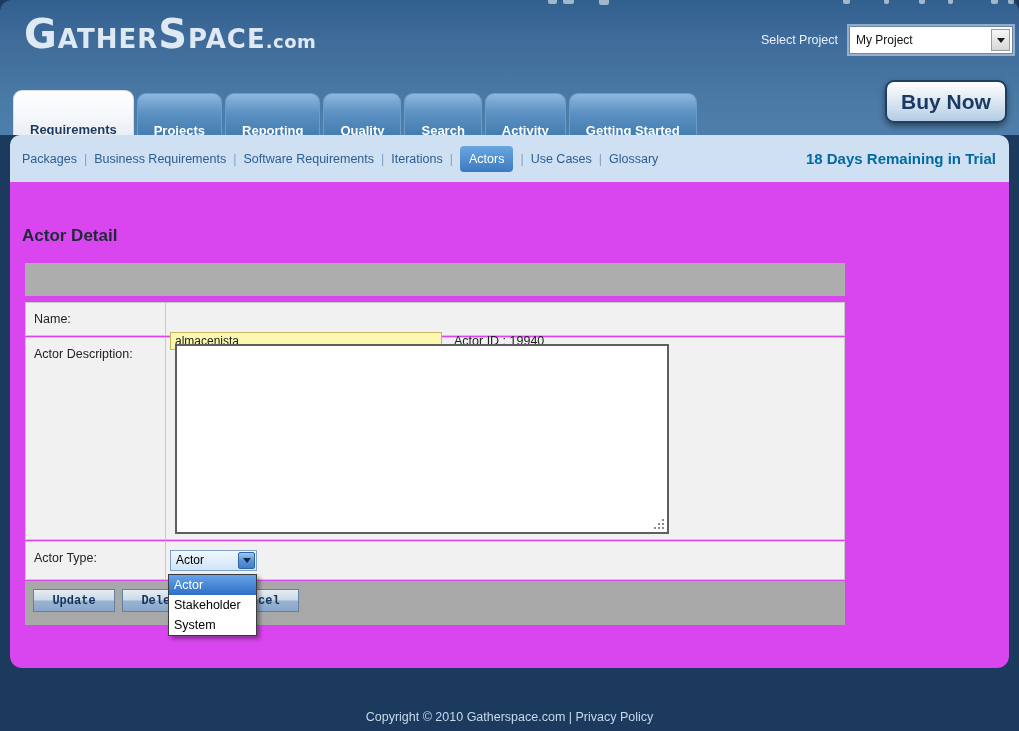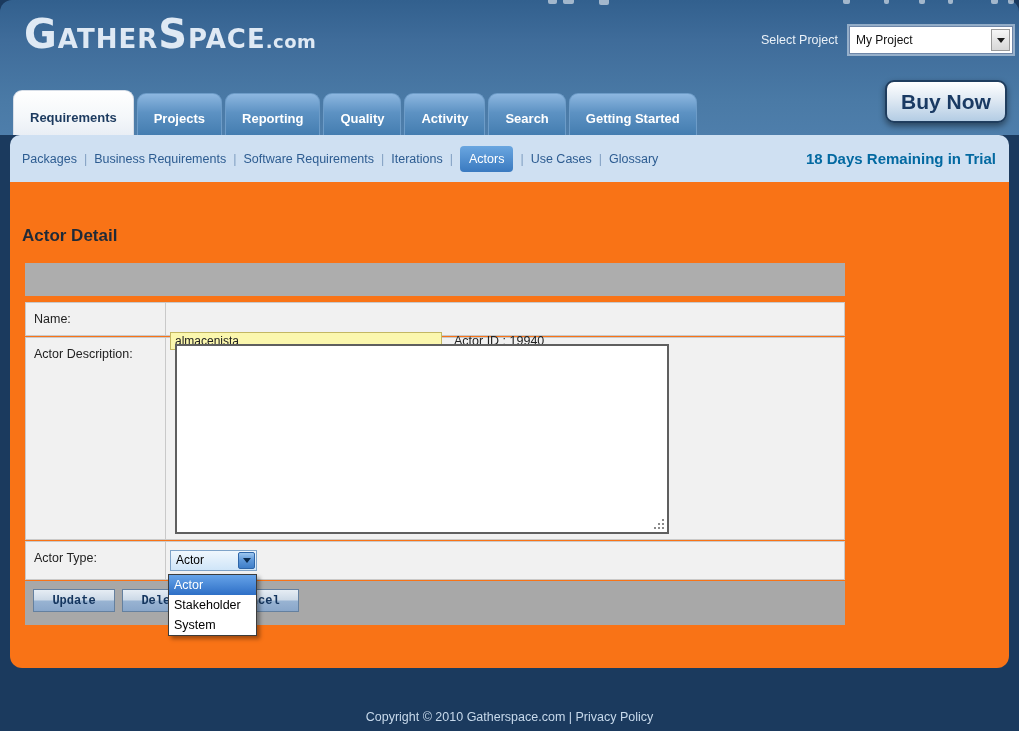--- a/index.html
+++ b/index.html
@@ -27,21 +27,21 @@
   .picker { position:absolute; right:6px; top:26px; display:flex; align-items:center; gap:11px; }
   .picker-label { color:#eaf1f8; font-size:12.5px; }
   .select-box { position:relative; width:162px; height:26px; background:#fff; border:1px solid #6e86a8; box-shadow:0 0 0 2px rgba(235,242,250,0.5); cursor:pointer; }
   .select-box .value { font-size:12px; color:#111; line-height:26px; padding-left:6px; }
   .win-arrow-btn { position:absolute; top:2px; right:2px; bottom:2px; width:19px;
     background:linear-gradient(180deg,#f6f6f6,#d7d7d7); border:1px solid #9a9a9a;
     display:flex; align-items:center; justify-content:center; box-sizing:border-box; }
   .tri-dark { width:0; height:0; border-left:4px solid transparent; border-right:4px solid transparent; border-top:5px solid #1a1a1a; }
 
   .tabs { position:absolute; left:13px; bottom:0; display:flex; align-items:flex-end; gap:3px; }
-  .tab { height:42px; line-height:42px; padding:4px 16px; border-radius:9px 9px 0 0;
+  .tab { height:42px; line-height:42px; padding:16px 16px; border-radius:9px 9px 0 0;
     background:linear-gradient(180deg,#8db7e0 0%,#5d92c3 45%,#447db0 100%);
     color:#fff; font-size:13px; font-weight:bold; border:1px solid #6d9cc8; border-bottom:none;
     cursor:pointer; white-space:nowrap; box-sizing:border-box; }
   .tab.active { height:45px; line-height:45px;
     background:linear-gradient(180deg,#ffffff 0%,#f4f7fa 60%,#e9eef5 100%);
     color:#1c3a5f; border-color:#d7dee8; }
 
   .buy-now { position:absolute; right:12px; top:80px; width:122px; height:43px;
     border-radius:9px; border:2px solid #1f3d5e;
     background:linear-gradient(180deg,#ffffff 0%,#dfe9f3 45%,#b3cce4 100%);
@@ -50,21 +50,21 @@
 
   
   .content { margin:0 10px; }
   .subnav { position:relative; height:47px; background:#cfe0f2; border-radius:10px 10px 0 0;
     display:flex; align-items:center; padding-left:12px; font-size:12.5px; box-sizing:border-box; }
   .subnav-link { color:#2d5c91; cursor:pointer; }
   .sep { color:#82a0c2; padding:0 7px; }
   .subnav-active { background:linear-gradient(180deg,#6aa6e0,#3a7ac0); color:#fff; padding:6px 9px; border-radius:4px; cursor:pointer; }
   .trial { position:absolute; right:13px; top:0; line-height:47px; color:#0369a1; font-weight:bold; font-size:15px; }
 
-  .main { background:#f97316; height:486px; border-radius:0 0 12px 12px; position:relative; box-sizing:border-box; }
+  .main { background:#d946ef; height:486px; border-radius:0 0 12px 12px; position:relative; box-sizing:border-box; }
   .page-title { margin:0; padding:44px 0 0 12px; font-size:17px; font-weight:bold; color:#1f2a38; }
 
   .form-table { position:relative; width:820px; margin:17px 0 0 15px; font-size:12.5px; color:#222; }
   .form-head { height:33px; background:#adadad; margin-bottom:6px; }
   .frow { display:flex; background:#f1f1f1; border:1px solid #c9c9c9; margin-bottom:1px; box-sizing:border-box; }
   .flabel { flex:0 0 140px; border-right:1px solid #c9c9c9; padding:9px 0 0 8px; box-sizing:border-box; }
   .ffield { flex:1; position:relative; }
 
   .row-name { height:34px; }
   .row-name .ffield { display:flex; align-items:center; padding-left:4px;margin-top:38px; }
@@ -133,22 +133,22 @@
         <div class="tri-dark"></div>
       </div>
     </div>
   </div>
 
   <div class="tabs">
     <div class="tab active">Requirements</div>
     <div class="tab">Projects</div>
     <div class="tab">Reporting</div>
     <div class="tab">Quality</div>
+    <div class="tab">Search</div>
     <div class="tab">Activity</div>
-    <div class="tab">Search</div>
     <div class="tab">Getting Started</div>
   </div>
 
   <button class="buy-now">Buy Now</button>
 </div>
 
 <div class="content">
   <div class="subnav">
     <span class="subnav-link">Packages</span>
     <span class="sep">|</span>

